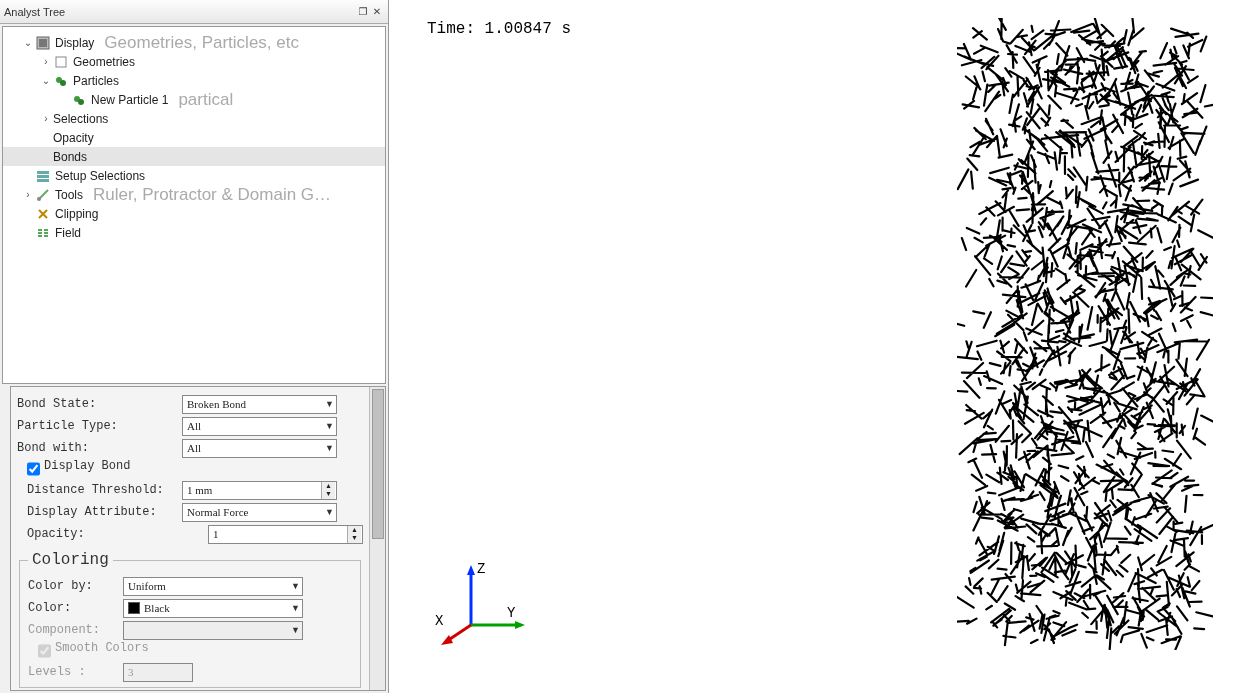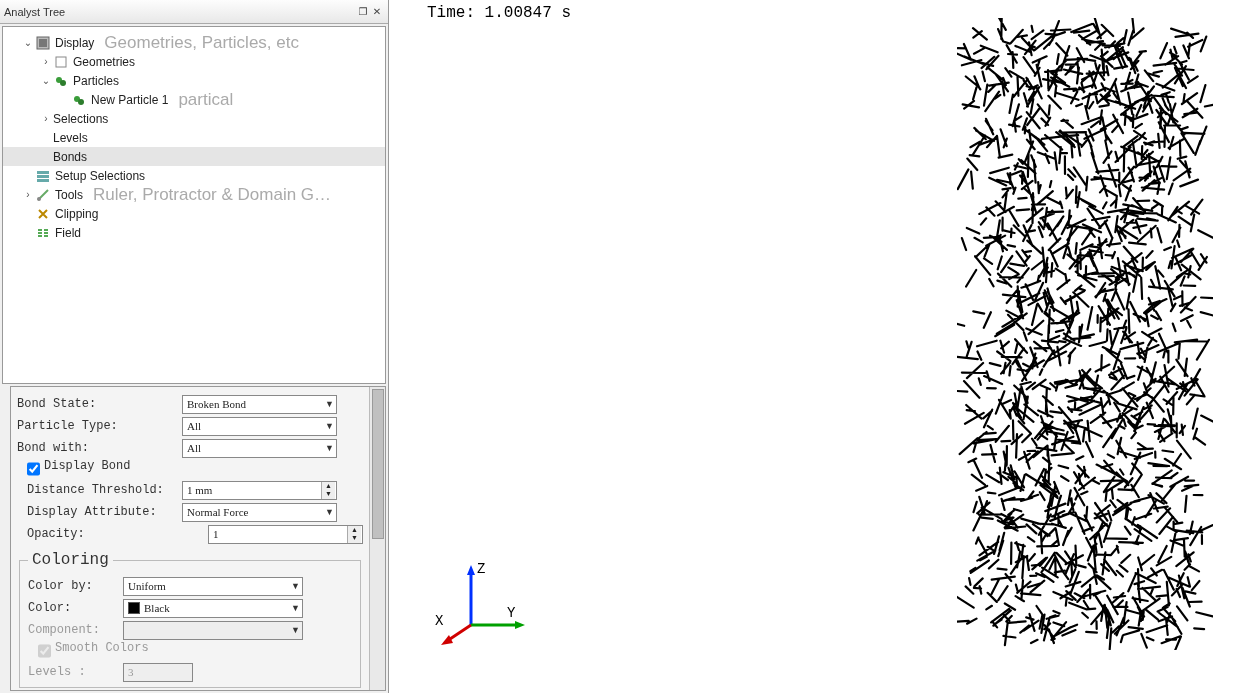--- a/index.html
+++ b/index.html
@@ -142,21 +142,21 @@
 .color-swatch {
   width: 12px; height: 12px; background: #000; border:1px solid #555; margin-right: 4px;
 }
 .viewport {
   flex: 1;
   position: relative;
   background: #fff;
 }
 .time-text {
   position: absolute;
-  top: 4px; left: 38px;
+  top: 20px; left: 38px;
   font-family: "Courier New", monospace;
   font-size: 16px;
   color: #000;
 }
 .axis {
   position: absolute;
   left: 40px; bottom: 40px;
   width: 100px; height: 90px;
 }
 .bond-sim {
@@ -228,21 +228,21 @@
     <div class="tree-row">
       <span class="indent"></span>
         <span class="indent"></span>
       <span class="chev">›</span>
       <span class="tree-label">Selections</span>
     </div>
     <div class="tree-row">
       <span class="indent"></span>
         <span class="indent"></span>
       <span class="chev empty">·</span>
-      <span class="tree-label">Levels</span>
+      <span class="tree-label">Opacity</span>
     </div>
     <div class="tree-row selected">
       <span class="indent"></span>
         <span class="indent"></span>
       <span class="chev empty">·</span>
       <span class="tree-label">Bonds</span>
     </div>
     <div class="tree-row">
       <span class="indent"></span>
       <span class="chev empty">·</span>

